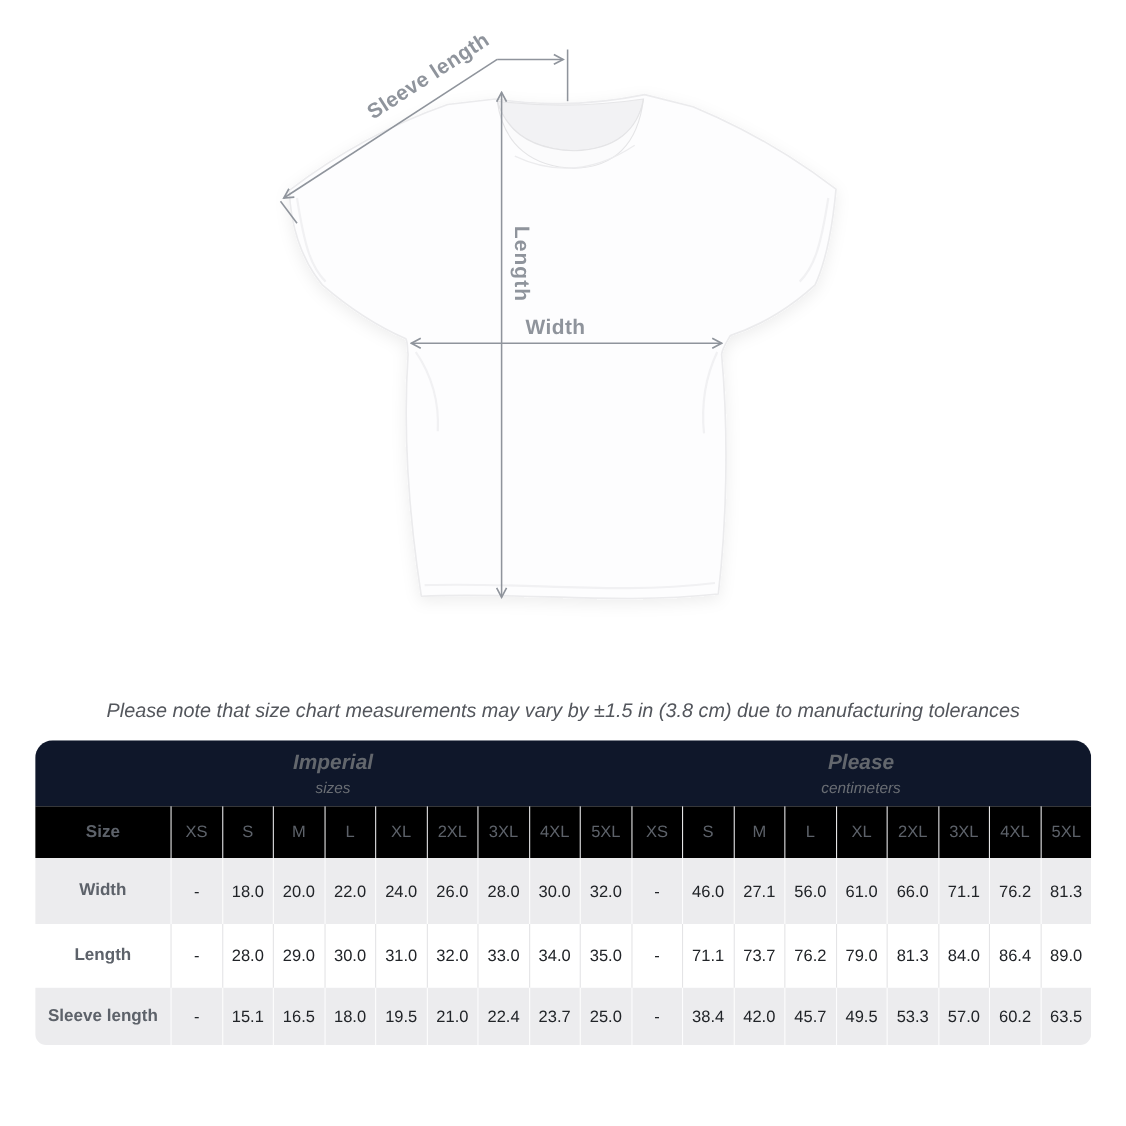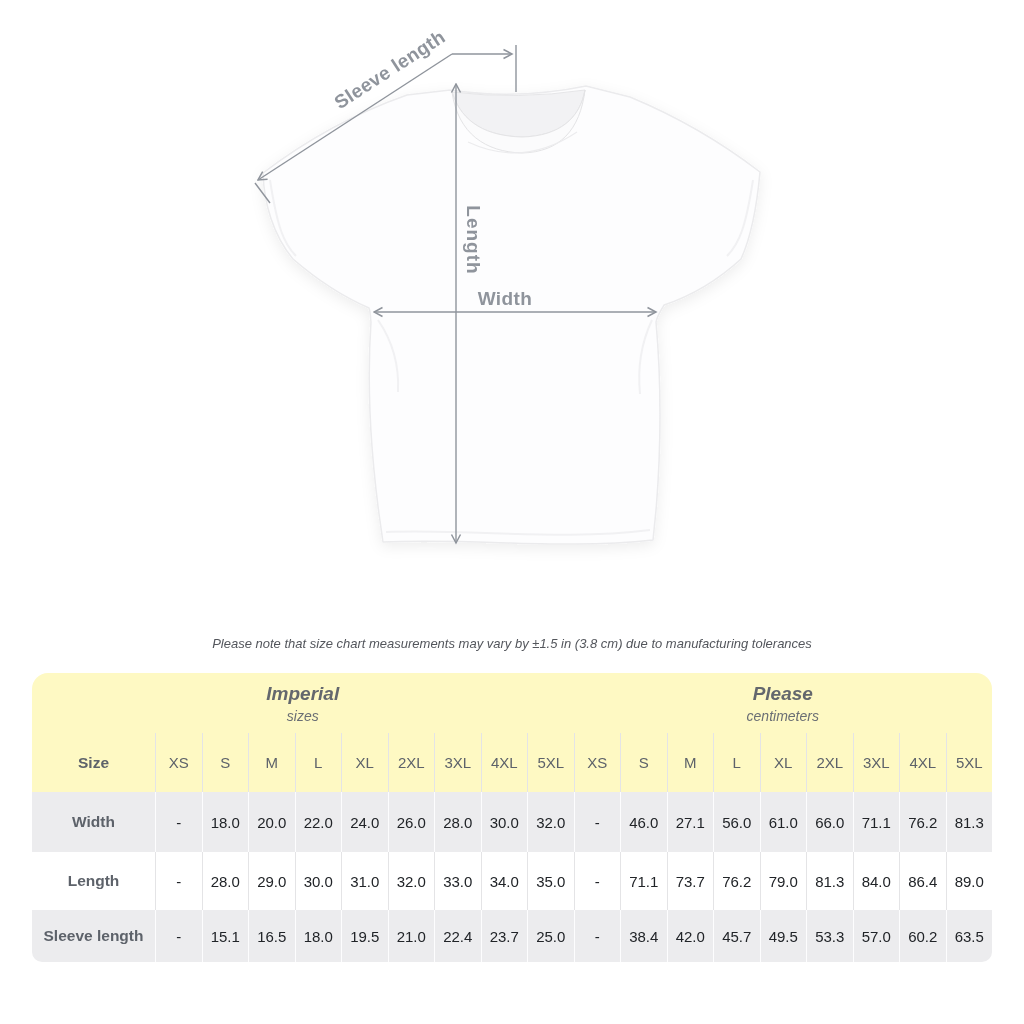--- a/index.html
+++ b/index.html
@@ -16,33 +16,33 @@
   }
   .dim-label.sleeve{transform:translate(-50%,-50%) rotate(-33deg);}
   .dim-label.length{transform:translate(-50%,-50%) rotate(90deg);letter-spacing:1px;}
   
   .title{
     position:absolute;left:0;top:600px;width:1024px;text-align:center;
     font-size:25px;font-weight:700;color:#26292e;letter-spacing:.2px;
   }
   .note{
     position:absolute;left:0;top:636px;width:1024px;text-align:center;
-    font-size:13px;font-style:italic;color:#53565c;
+    font-size:18px;font-style:italic;color:#53565c;
   }
   
   .size-table{
     position:absolute;left:32px;top:673px;width:960px;
     border-radius:16px 16px 10px 10px;overflow:hidden;background:#fff;
   }
   .trow{display:grid;grid-template-columns:123px repeat(18,1fr);align-items:stretch;}
-  .band{height:60px;background:#fef9c3;}
+  .band{height:60px;background:#0f172a;}
   .gcell{display:flex;flex-direction:column;align-items:center;justify-content:center;gap:3px;}
   .gname{font-size:19px;font-weight:700;font-style:italic;color:#63676d;}
   .gunit{font-size:14px;font-style:italic;color:#6a6e74;}
-  .rhead{height:59px;background:#fef9c3;}
+  .rhead{height:47px;background:#000000;}
   .r0{height:60px;}
   .r1{height:58px;}
   .r2{height:52px;}
   .alt{background:#ececee;}
   .plain{background:#ffffff;}
   .cell{
     display:flex;align-items:center;justify-content:center;
     font-size:15px;color:#212428;border-left:1px solid #e4e4e6;
   }
   .cell:first-child{border-left:none;}

